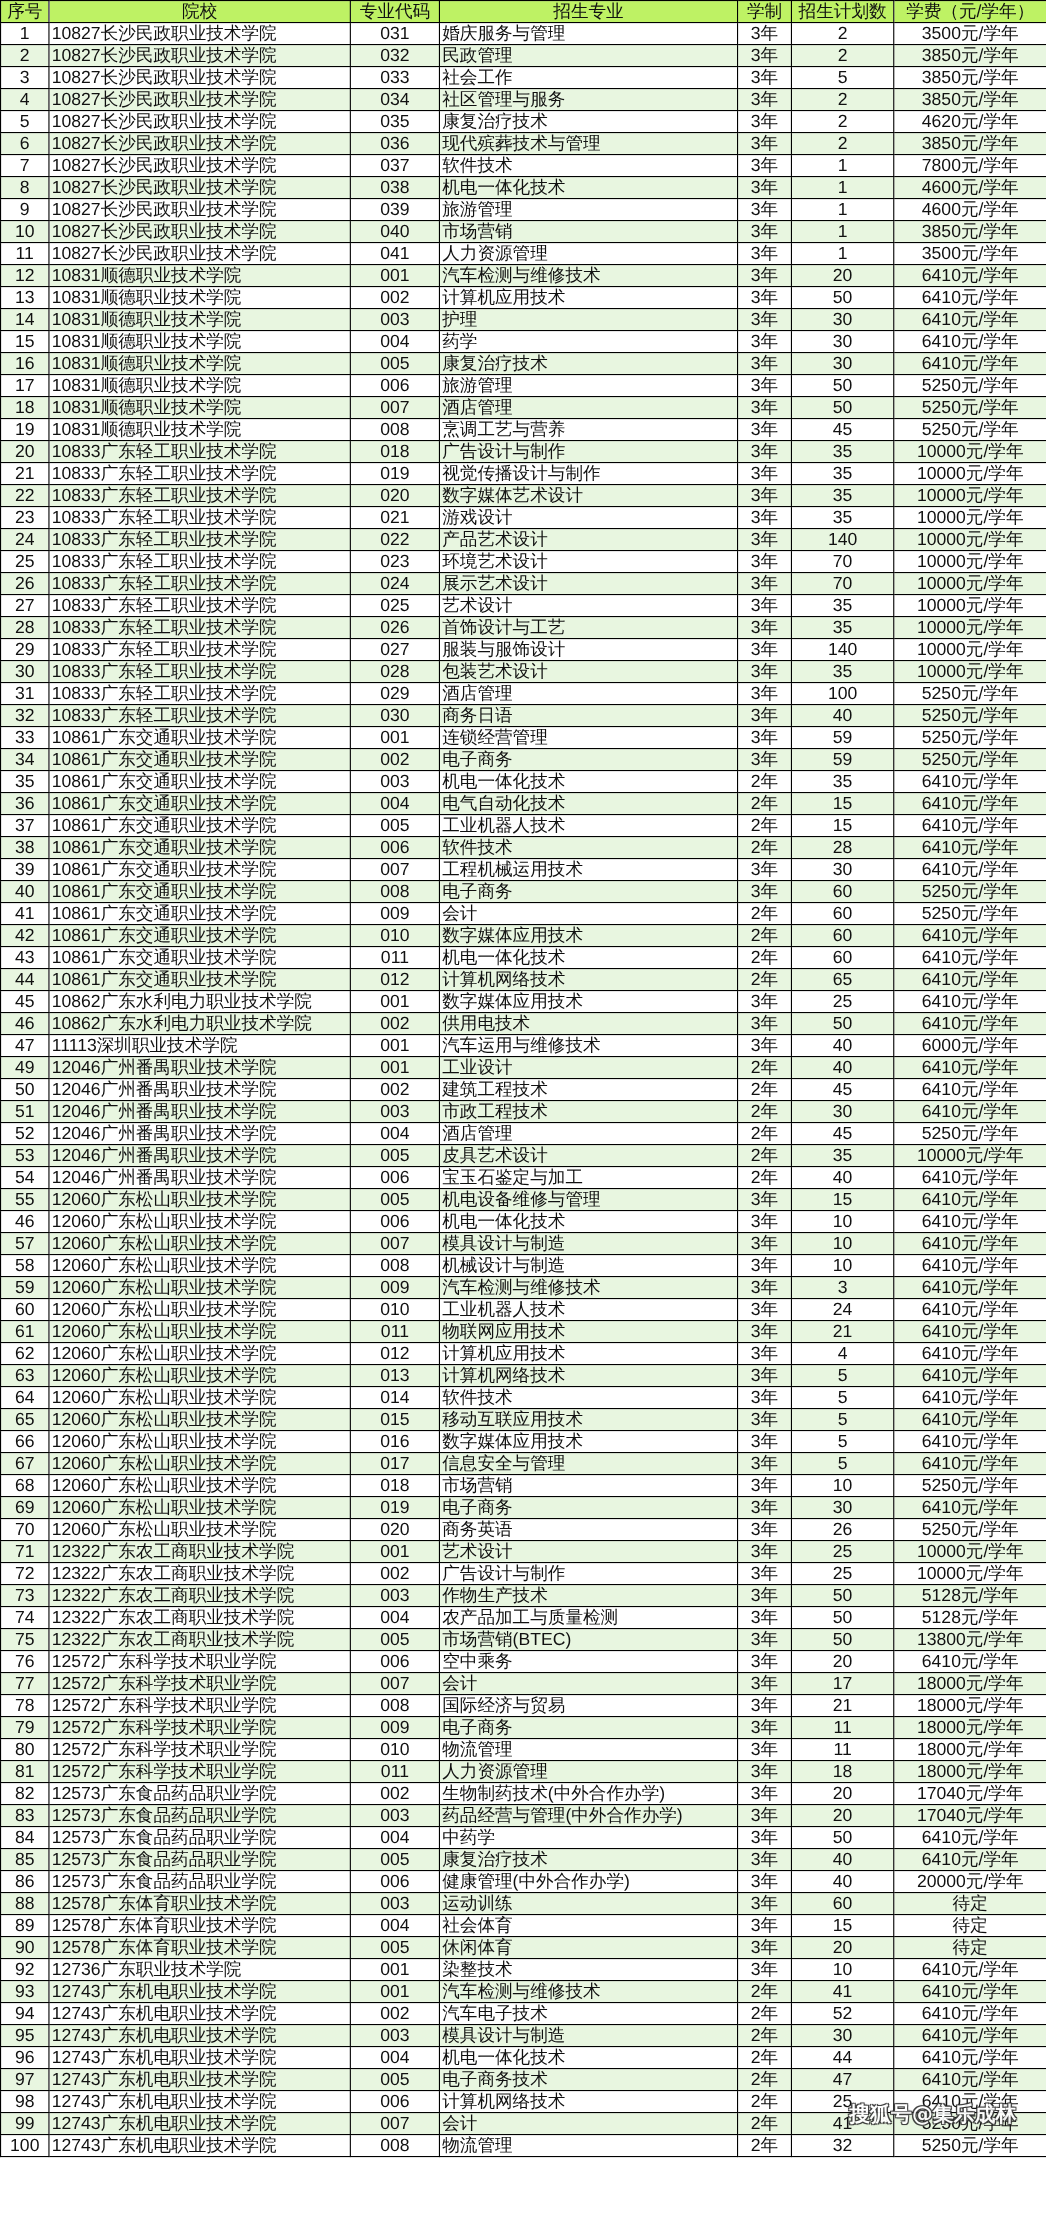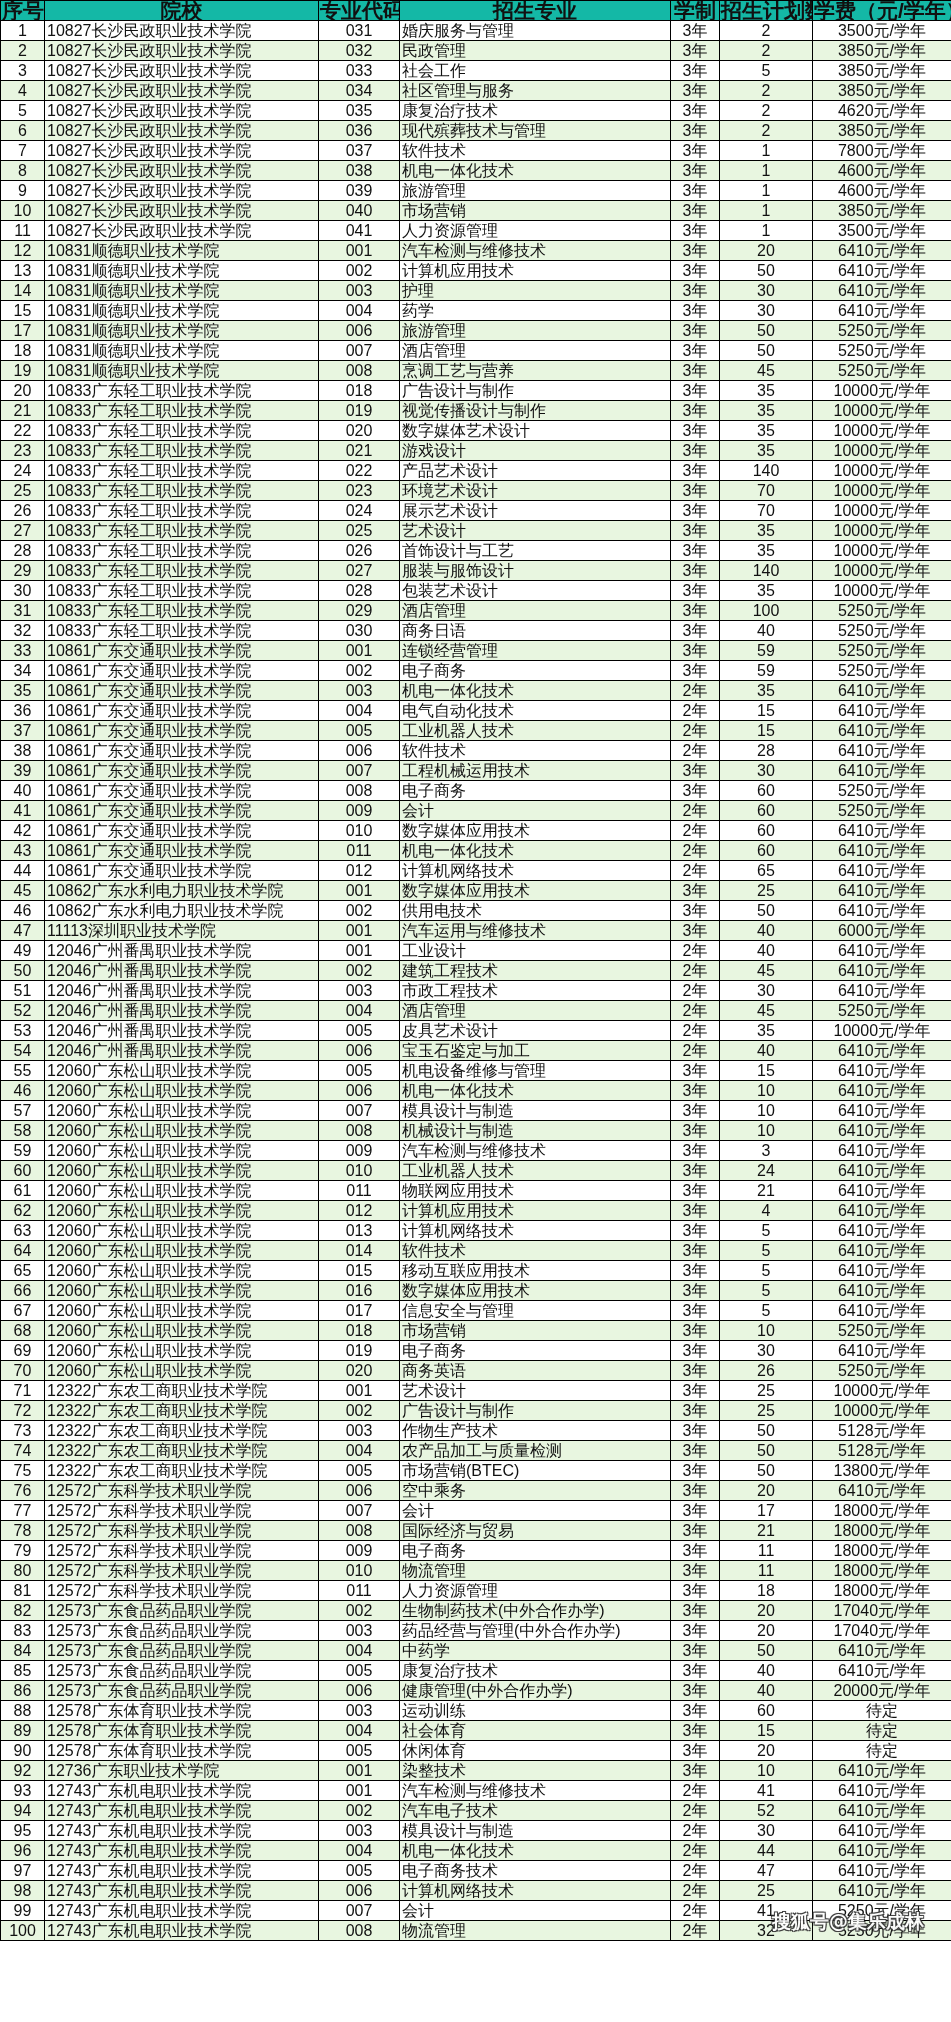--- a/index.html
+++ b/index.html
@@ -26,24 +26,24 @@
     table.enroll td {
       border: 1px solid #000000;
       height: 19px;
       line-height: 19px;
       padding: 0 2px;
       white-space: nowrap;
       overflow: hidden;
       box-sizing: border-box;
     }
     table.enroll th {
-      background: #14b8a6;
-      font-weight: bold;
+      background: #bef264;
+      font-weight: normal;
       text-align: center;
-      font-size: 21px;
+      font-size: 16px;
       padding: 0 1px;
     }
     table.enroll tbody tr:nth-child(even) td {
       background: #e8f6e0;
     }
     .c-seq { text-align: center; }
     .c-school { text-align: left; padding-left: 3px; }
     .c-code { text-align: center; }
     .c-major { text-align: left; padding-left: 2px; }
     .c-duration { text-align: center; }
@@ -222,20 +222,29 @@
       <tr>
         <td class="c-seq">15</td>
         <td class="c-school">10831顺德职业技术学院</td>
         <td class="c-code">004</td>
         <td class="c-major">药学</td>
         <td class="c-duration">3年</td>
         <td class="c-plan">30</td>
         <td class="c-fee">6410元/学年</td>
       </tr>
       <tr>
+        <td class="c-seq">16</td>
+        <td class="c-school">10831顺德职业技术学院</td>
+        <td class="c-code">005</td>
+        <td class="c-major">康复治疗技术</td>
+        <td class="c-duration">3年</td>
+        <td class="c-plan">30</td>
+        <td class="c-fee">6410元/学年</td>
+      </tr>
+      <tr>
         <td class="c-seq">17</td>
         <td class="c-school">10831顺德职业技术学院</td>
         <td class="c-code">006</td>
         <td class="c-major">旅游管理</td>
         <td class="c-duration">3年</td>
         <td class="c-plan">50</td>
         <td class="c-fee">5250元/学年</td>
       </tr>
       <tr>
         <td class="c-seq">18</td>

